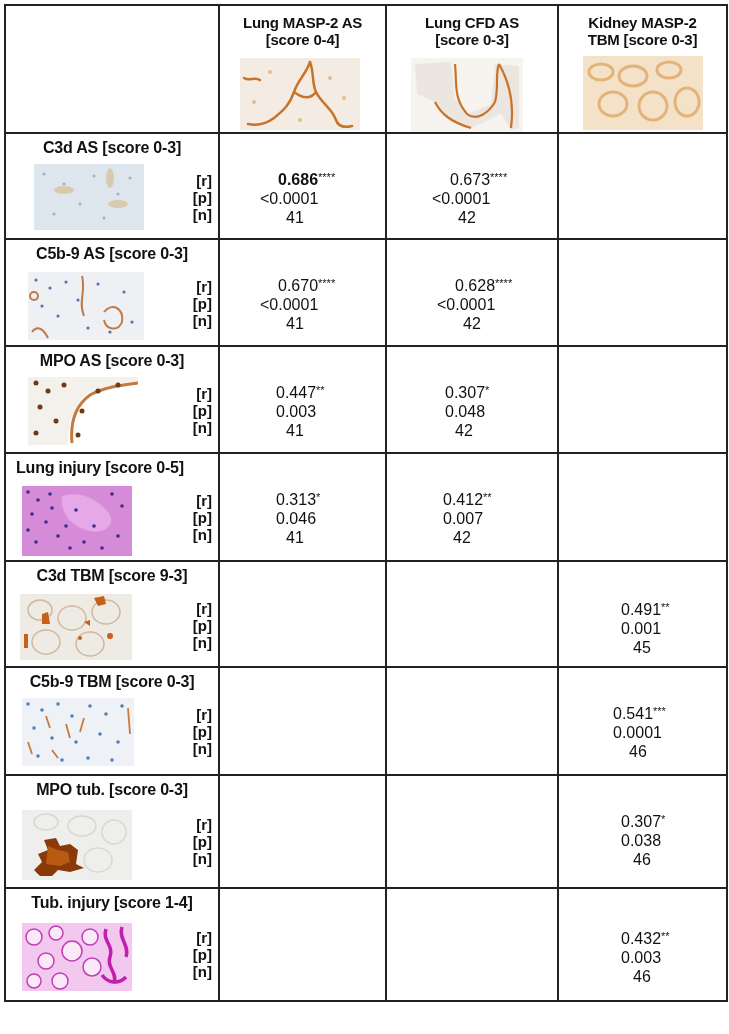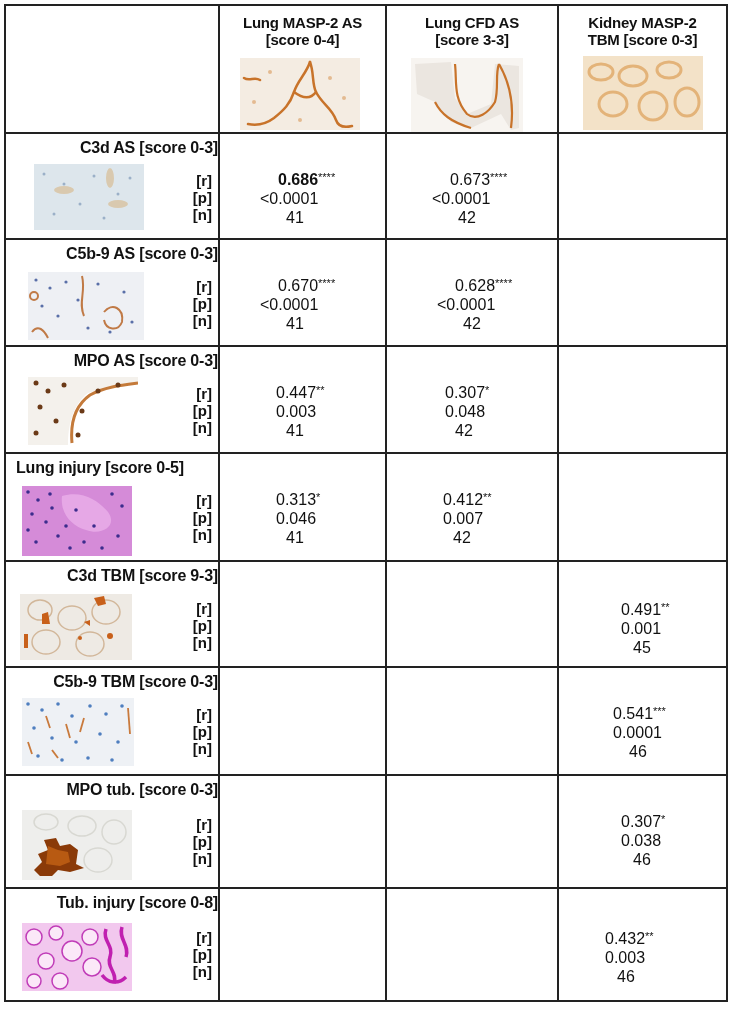--- a/index.html
+++ b/index.html
@@ -2,21 +2,21 @@
 <html><head>
 <meta charset="utf-8">
 <style>
   html, body { margin: 0; padding: 0; background: #ffffff; }
   body { width: 729px; height: 1034px; position: relative; overflow: hidden; font-family: "Liberation Sans", sans-serif; color: #111; }
   table.grid { position: absolute; left: 4px; top: 4px; border-collapse: collapse; table-layout: fixed; }
   table.grid td { border: 2px solid #222; padding: 0; vertical-align: top; position: relative; }
   .hdr { height: 128px; }
   .hdr-title { font-family: "Liberation Sans", sans-serif; font-weight: bold; font-size: 15px; line-height: 17px; text-align: center; margin-top: 8px; letter-spacing: -0.2px; }
   .thumb { position: absolute; border: none; }
-  .row-title { font-weight: bold; font-size: 16px; line-height: 18px; text-align: right; margin-top: 5px; white-space: nowrap; letter-spacing: -0.2px; }
+  .row-title { font-weight: bold; font-size: 16px; line-height: 18px; text-align: center; margin-top: 5px; white-space: nowrap; letter-spacing: -0.2px; }
   .rpn { position: absolute; right: 6px; font-weight: bold; font-size: 15px; line-height: 17px; text-align: right; }
   .val { position: absolute; font-size: 16px; line-height: 19px; text-align: left; }
   .val span { display: block; }
   .stars { font-size: 11px; vertical-align: top; position: relative; top: -2px; }
   .row-h { height: 106px; }
 </style>
 </head>
 <body>
 
 <table class="grid">
@@ -47,21 +47,21 @@
               <circle cx="90" cy="20" r="2"></circle>
               <circle cx="14" cy="44" r="2"></circle>
               <circle cx="104" cy="40" r="2"></circle>
               <circle cx="60" cy="62" r="2"></circle>
             </g>
       </svg>
     </td>
     <td>
       <div class="hdr-title">
             <div>Lung CFD AS</div>
-            <div>[score 3-3]</div>
+            <div>[score 0-3]</div>
           </div>
       <svg class="thumb" style="left:24px;top:52px" width="112" height="74" viewBox="0 0 112 74">
         <rect width="112" height="74" fill="#f7f4f0"></rect>
         <path d="M4 6 L40 4 L44 40 L56 56 L80 46 L84 6 L108 8 L108 70 L100 72 L90 56 L60 70 L40 64 L24 44 L6 36 Z" fill="#ebe6e0"></path>
         <g fill="none" stroke="#c8732a" stroke-width="2.2">
               <path d="M44 6 C46 24 42 40 56 56 C66 64 78 54 84 44 C88 30 84 16 88 6"></path>
               <path d="M88 6 C96 20 104 40 100 70"></path>
               <path d="M24 44 C30 56 40 64 60 70"></path>
             </g>
       </svg>
@@ -385,21 +385,21 @@
       <div class="val" style="left:62px;top:36px">
             <span><b style="font-weight:normal">0.307</b><sup class="stars">*</sup></span>
             <span>0.038</span>
             <span style="padding-left:12px">46</span>
           </div>
     </td>
   </tr>
 
   <tr style="height:113px">
     <td>
-      <div class="row-title">Tub. injury [score 0-8]</div>
+      <div class="row-title">Tub. injury [score 1-4]</div>
       <svg class="thumb" style="left:16px;top:34px" width="110" height="68" viewBox="0 0 110 68">
         <rect width="110" height="68" fill="#f2c8ee"></rect>
         <g fill="#fbe8f8" stroke="#c03cb8" stroke-width="1.5">
               <circle cx="12" cy="14" r="8"></circle>
               <circle cx="34" cy="10" r="7"></circle>
               <circle cx="50" cy="28" r="10"></circle>
               <circle cx="24" cy="38" r="8"></circle>
               <circle cx="68" cy="14" r="8"></circle>
               <circle cx="70" cy="44" r="9"></circle>
               <circle cx="12" cy="58" r="7"></circle>
@@ -413,21 +413,21 @@
       </svg>
       <div class="rpn" style="top:40px">
             <div>[r]</div>
             <div>[p]</div>
             <div>[n]</div>
           </div>
     </td>
     <td></td>
     <td></td>
     <td>
-      <div class="val" style="left:46px;top:40px">
+      <div class="val" style="left:62px;top:40px">
             <span><b style="font-weight:normal">0.432</b><sup class="stars">**</sup></span>
             <span>0.003</span>
             <span style="padding-left:12px">46</span>
           </div>
     </td>
   </tr>
 </tbody>
   </table>
 
 </body></html>

